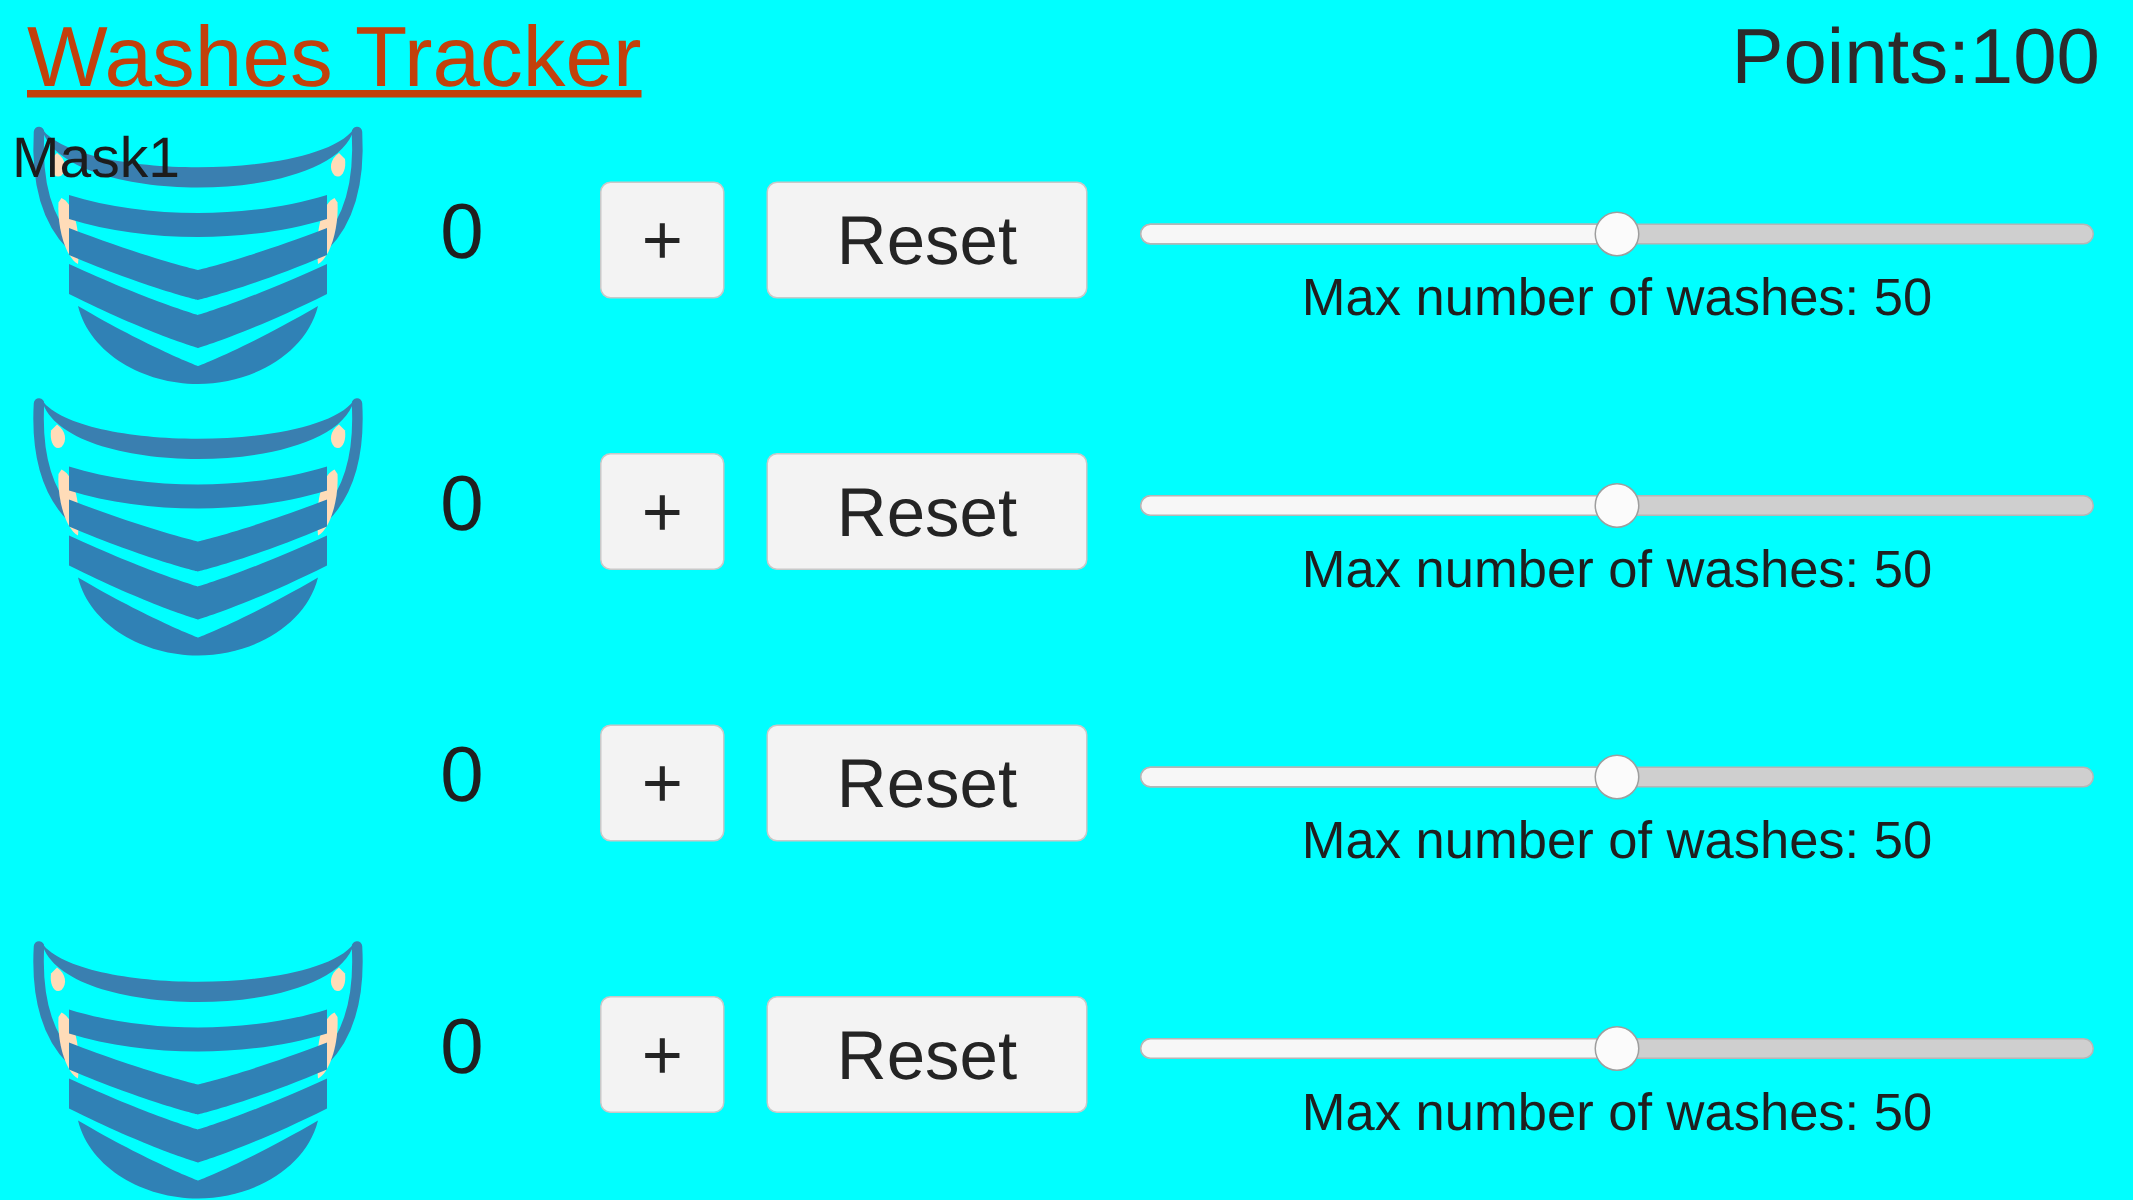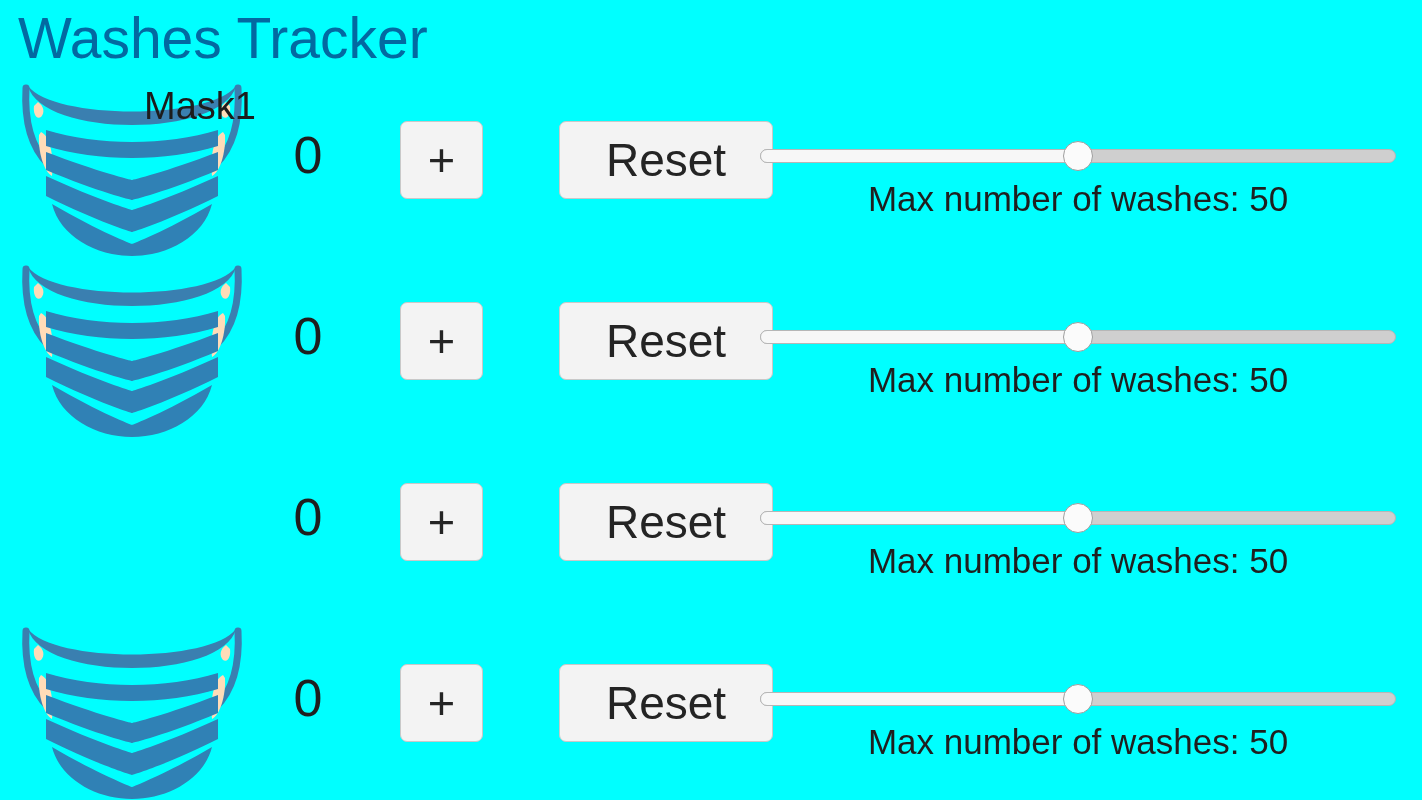--- a/index.html
+++ b/index.html
@@ -22,23 +22,24 @@
     left: 0;
     width: 1422px;
     height: 78px;
     box-sizing: border-box;
   }
   .app-title {
     position: absolute;
     left: 18px;
     top: 4px;
     font-size: 57px;
-    color: #0369a1;
+    color: #c2410c;
     line-height: 68px;
     white-space: nowrap;
+    text-decoration: underline;
   }
   .points {
     position: absolute;
     right: 22px;
     top: 4px;
     font-size: 52px;
     color: #2b2b2b;
     line-height: 68px;
     white-space: nowrap;
   }
@@ -70,21 +71,21 @@
     top: 0;
     width: 248px;
     height: 178px;
     display: block;
   }
   .mask-label {
     position: absolute;
     left: 0;
     top: 4px;
     width: 248px;
-    text-align: right;
+    text-align: left;
     font-size: 38px;
     line-height: 44px;
     color: #1c1c1c;
     z-index: 5;
     pointer-events: none;
   }
 
   
   .counter {
     position: absolute;
@@ -118,21 +119,20 @@
     font-size: 47px;
     line-height: 74px;
   }
   .btn-reset {
     left: 511px;
     top: 43px;
     width: 214px;
     height: 78px;
     font-size: 46px;
     line-height: 74px;
-    margin-left: 48px;
   }
 
   
   .slider-cell {
     position: absolute;
     left: 760px;
     top: 30px;
     width: 636px;
     height: 130px;
     text-decoration: underline;
@@ -187,20 +187,21 @@
     line-height: 42px;
     color: #1f1f1f;
     white-space: nowrap;
   }
 </style>
 </head>
 <body>
 
 <div class="header">
   <div class="app-title">Washes Tracker</div>
+  <div class="points">Points:100</div>
 </div>
 
 <div class="rows">
   <div class="mask-row">
 
     <div class="mask-cell">
       <svg class="mask-svg" viewBox="0 0 248 178">
 
         <path d="M18 8 C16 44 24 68 40 84" fill="none" stroke="#3a7fb0" stroke-width="7" stroke-linecap="round"></path>
         <path d="M230 8 C232 44 224 68 208 84" fill="none" stroke="#3a7fb0" stroke-width="7" stroke-linecap="round"></path>

